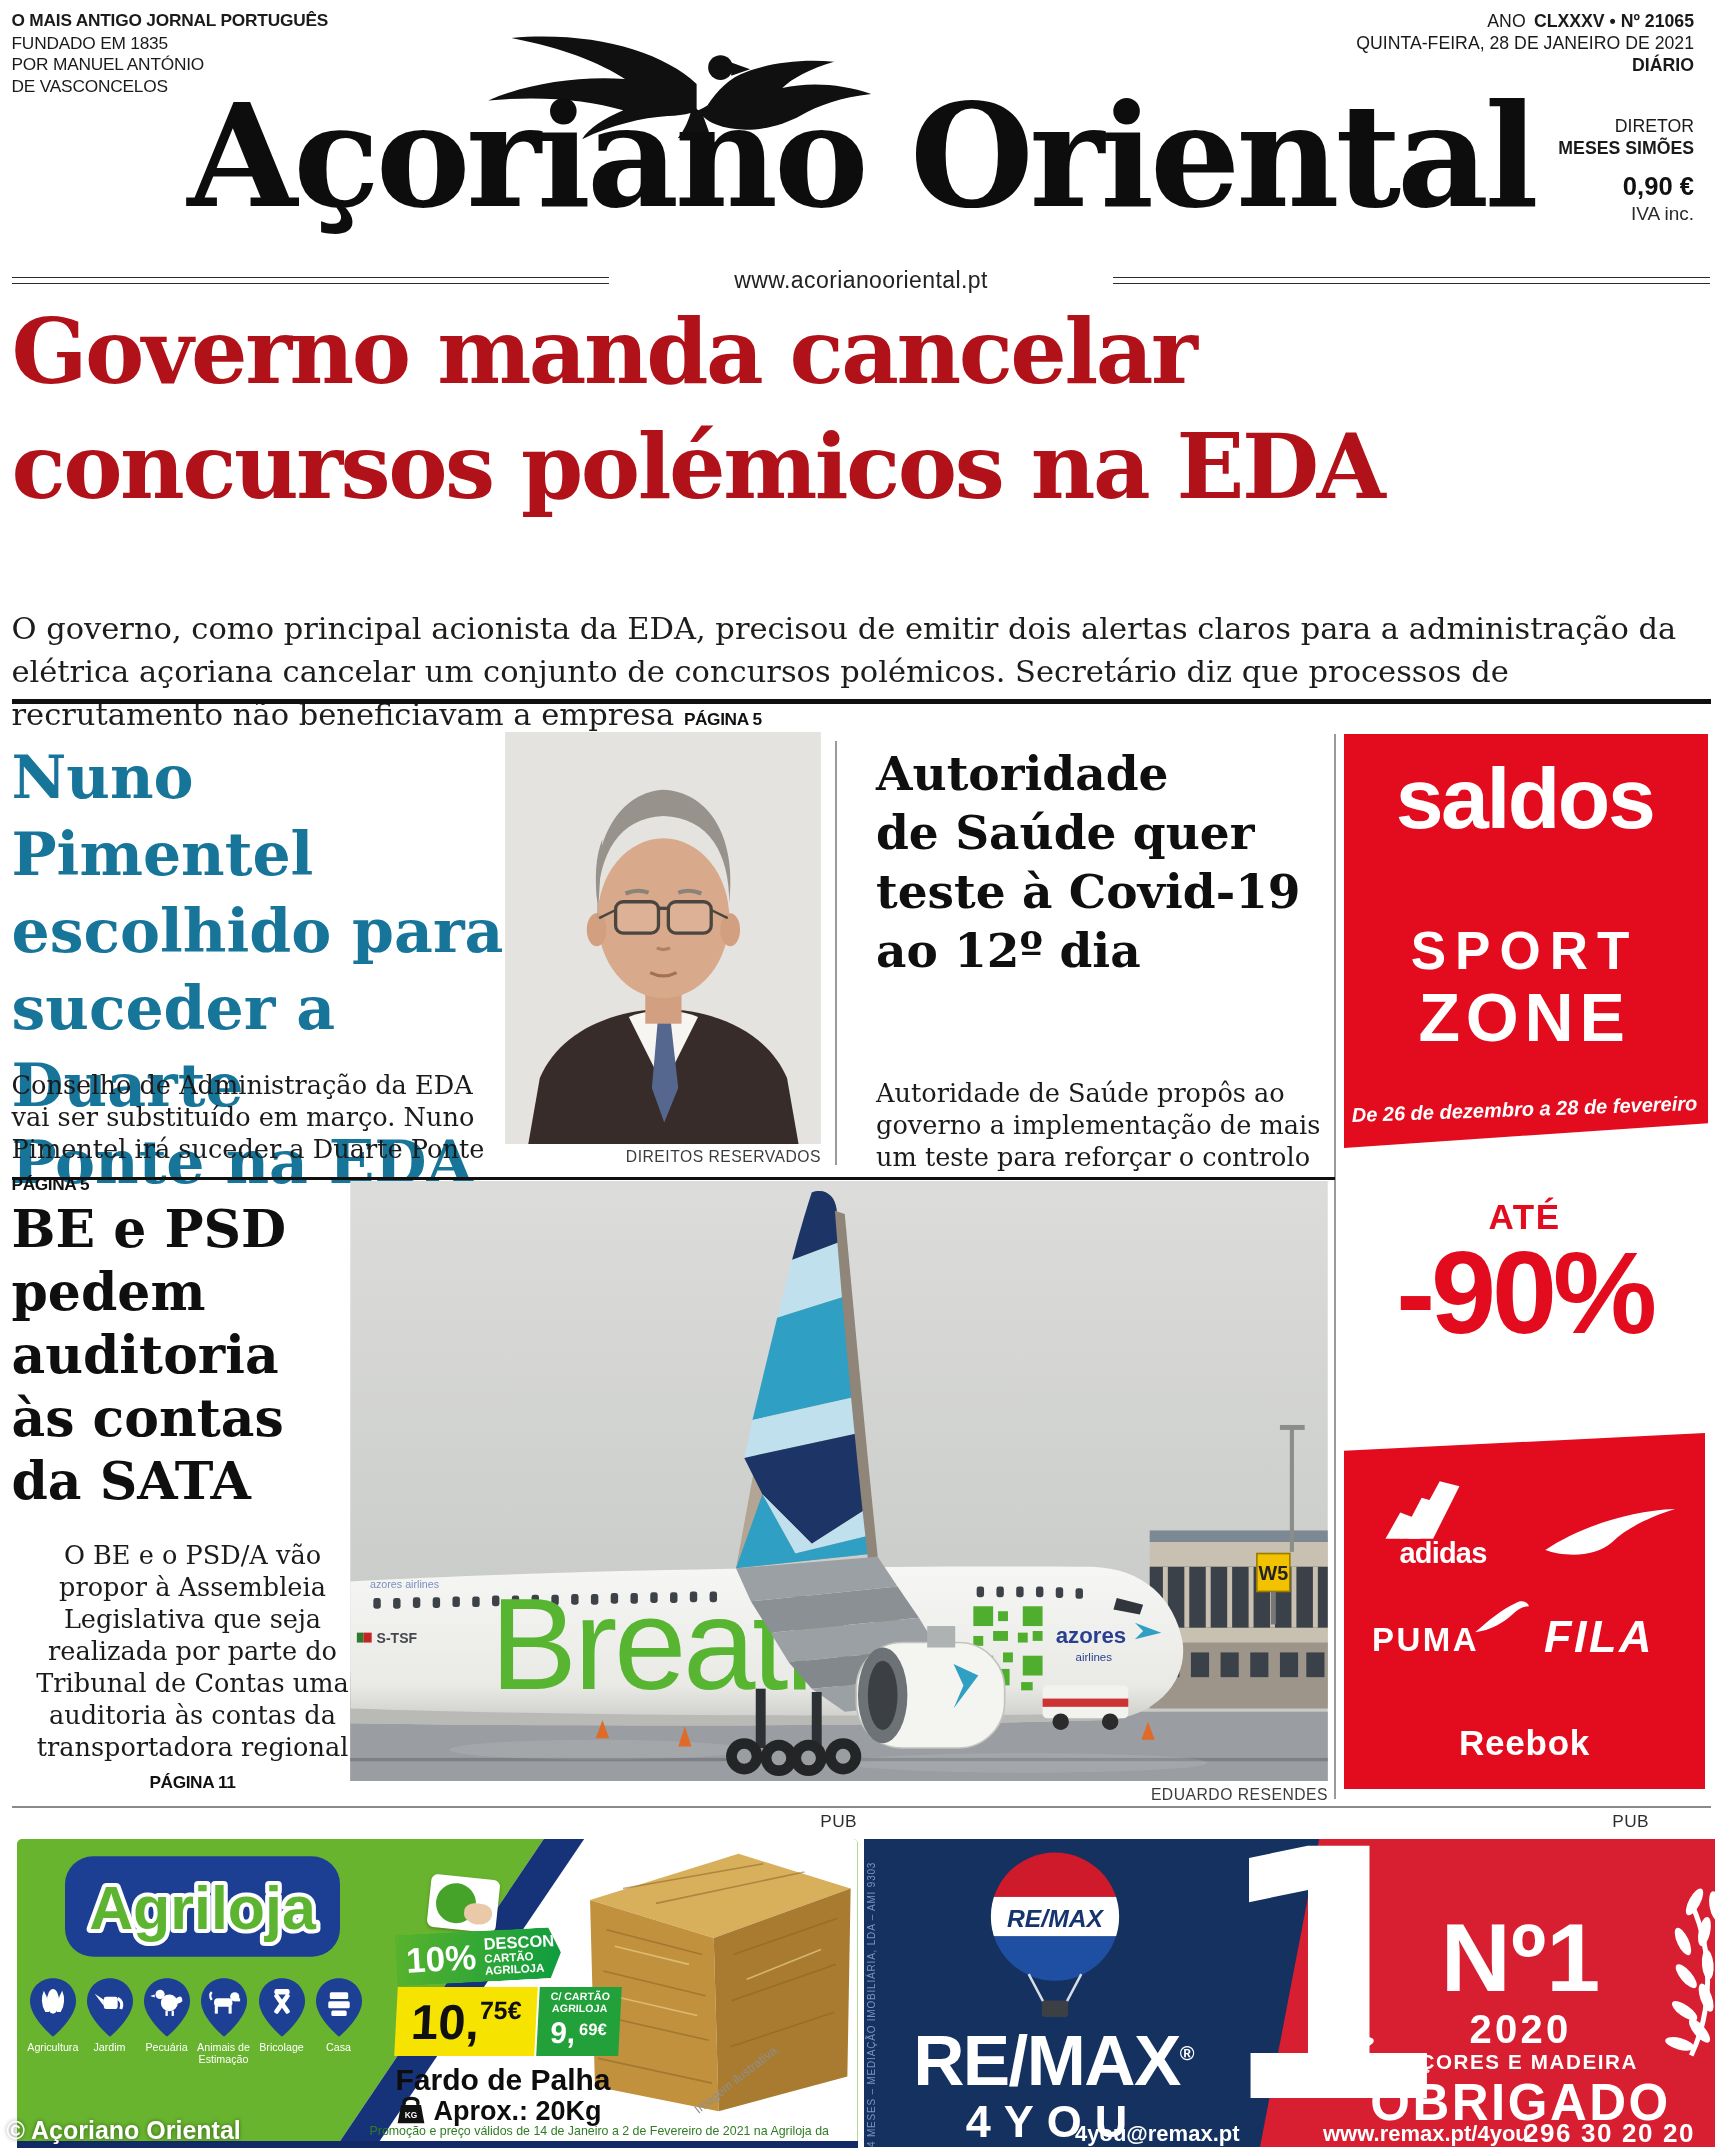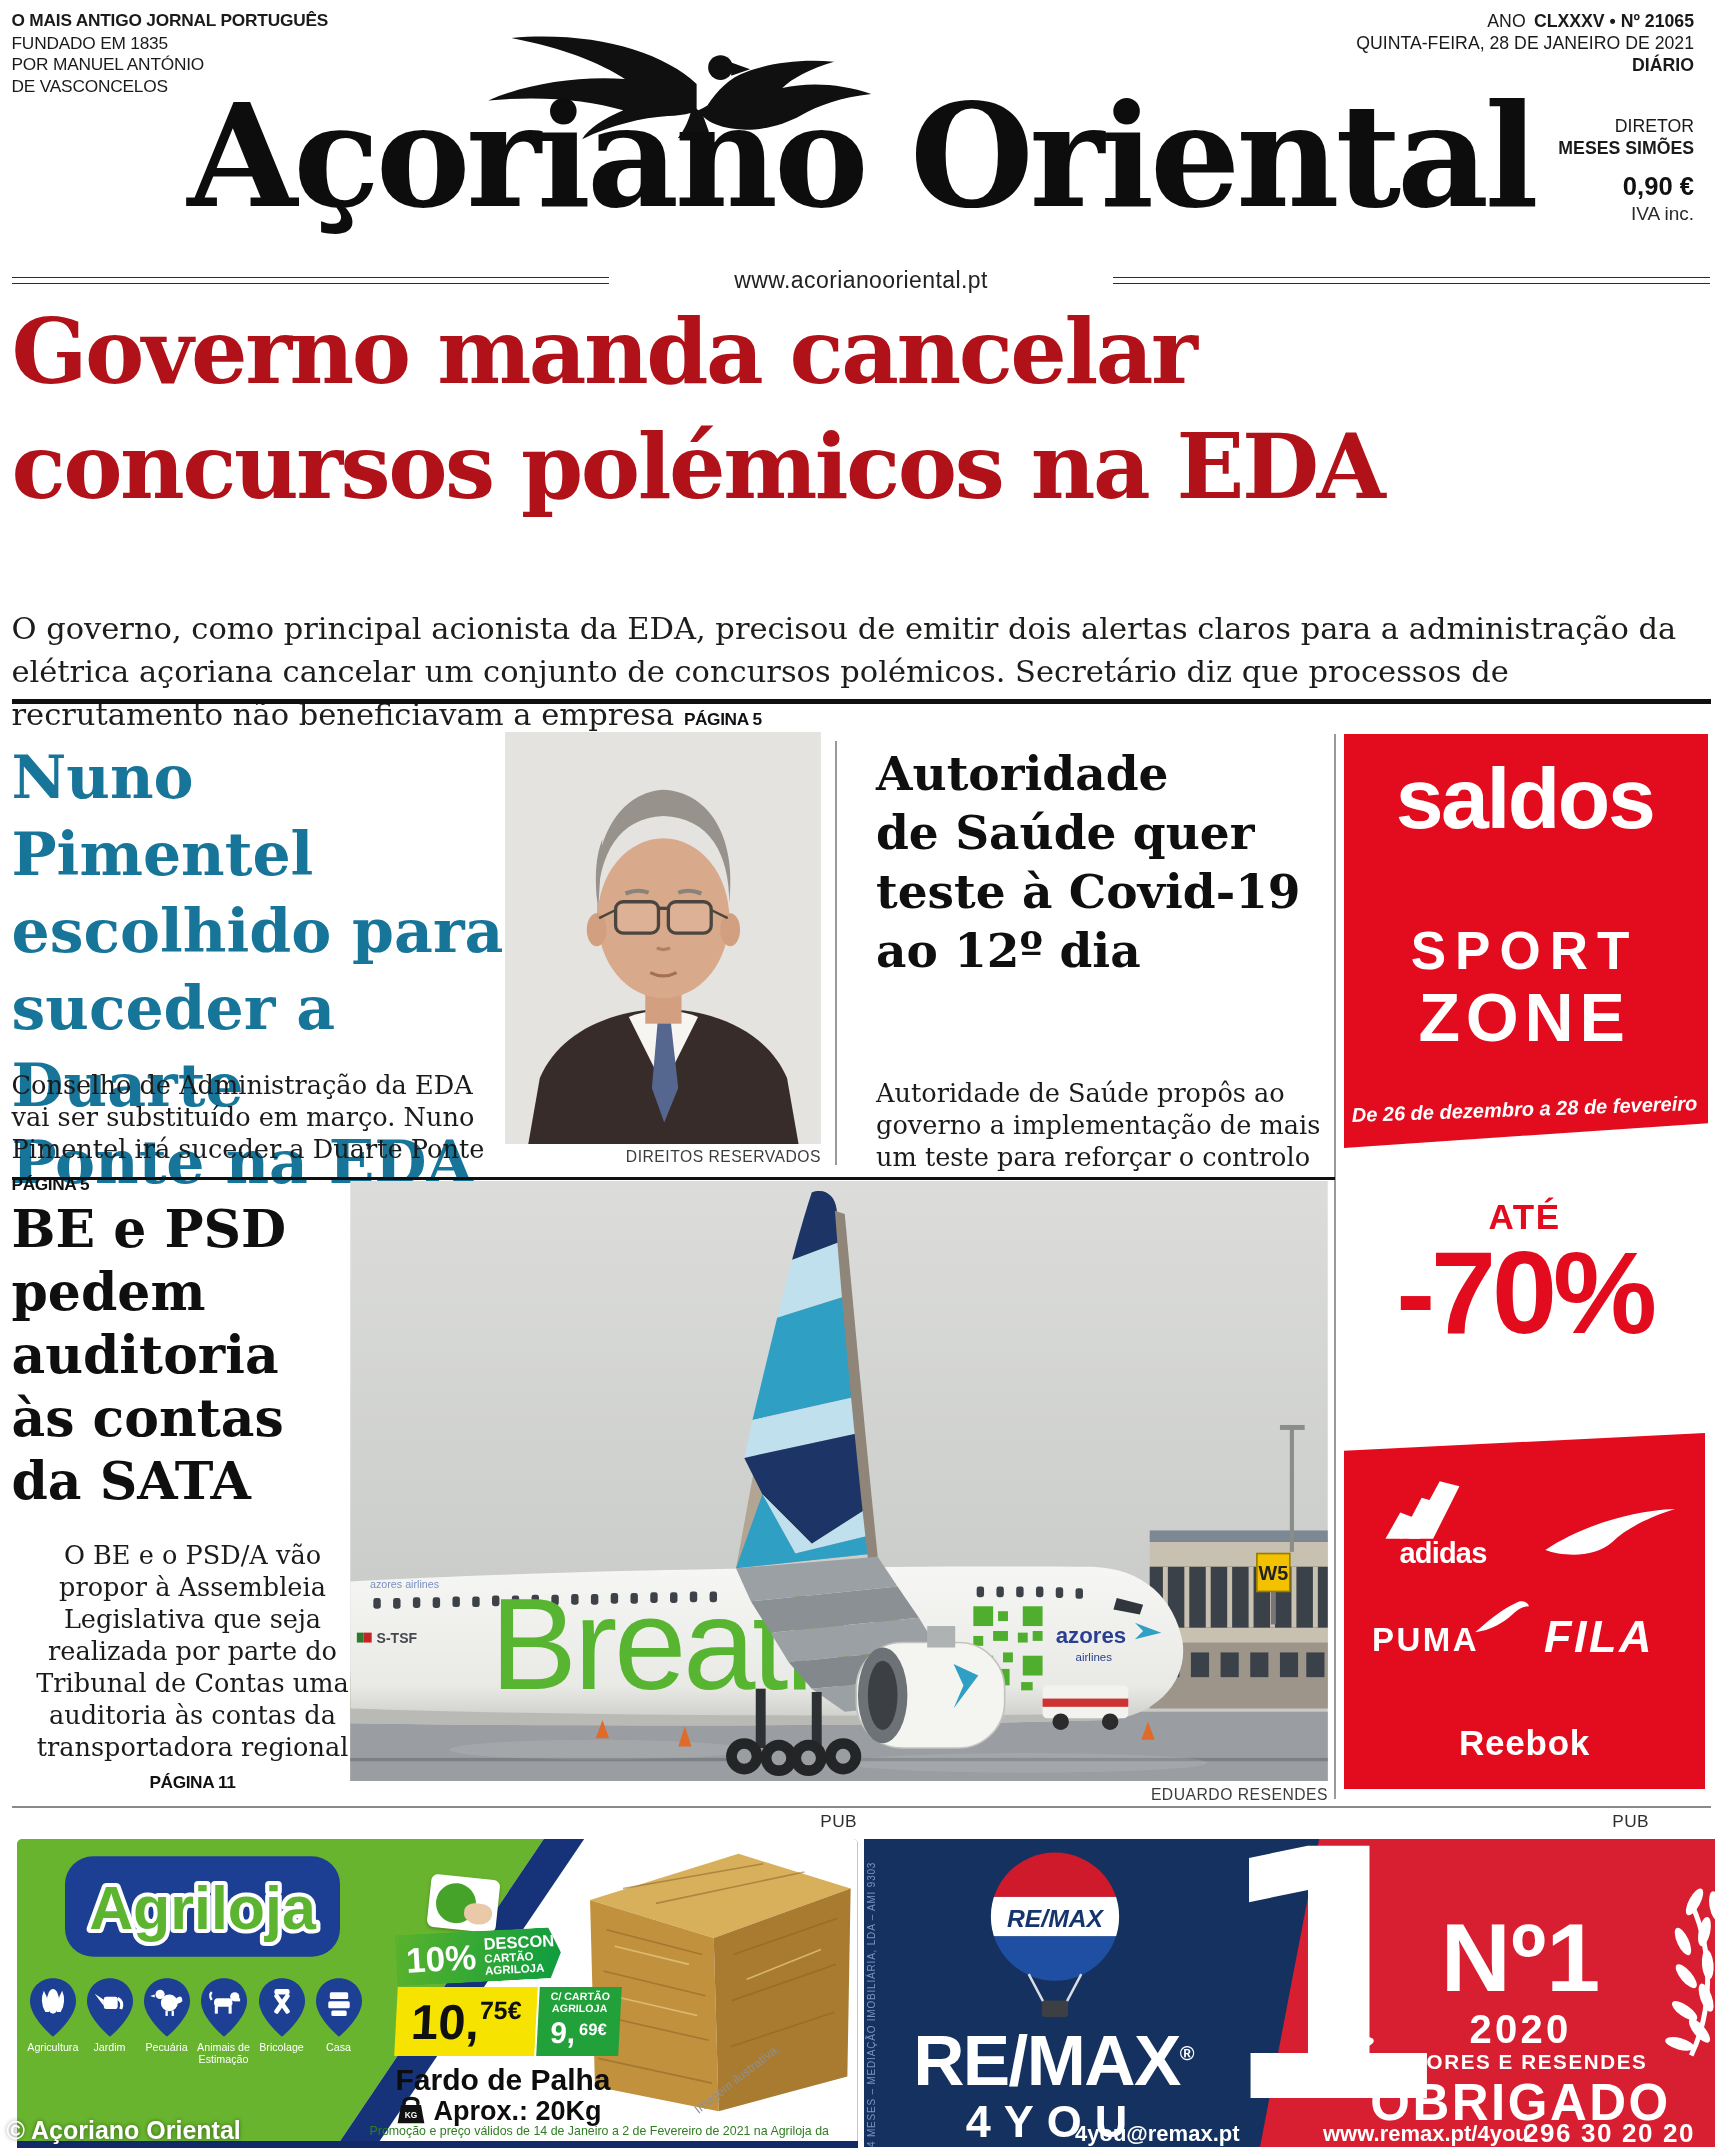--- a/index.html
+++ b/index.html
@@ -326,21 +326,21 @@
 <div class="abs rgt pub" style="left:1534px;top:1811px;width:115px;">PUB</div>
 
 <div class="abs" style="left:1344px;top:734px;width:361px;height:1056px;background:#fff;">
   <div class="abs sz-red" style="left:0;top:0;width:364px;height:414px;clip-path:polygon(0 0,100% 0,100% 94%,0 100%);">
     <div class="abs ctr b w" style="left:0;top:15px;width:361px;font-size:86px;letter-spacing:-2.5px;">saldos</div>
     <div class="abs ctr b w" style="left:0;top:244px;width:361px;font-size:68px;letter-spacing:5.8px;">ZONE</div>
     <div class="abs ctr w" style="left:0;top:186px;width:361px;font-size:53px;letter-spacing:9px;font-weight:bold;">SPORT</div>
     <div class="abs ctr b i w" style="left:0;top:364px;width:361px;font-size:20px;transform:rotate(-2deg);">De 26 de dezembro a 28 de fevereiro</div>
   </div>
   <div class="abs ctr b redtxt" style="left:0;top:463px;width:361px;font-size:35px;letter-spacing:1.6px;">ATÉ</div>
-  <div class="abs ctr b redtxt" style="left:0;top:491px;width:361px;font-size:117px;letter-spacing:-4.1px;">-70%</div>
+  <div class="abs ctr b redtxt" style="left:0;top:491px;width:361px;font-size:117px;letter-spacing:-4.1px;">-90%</div>
   <div class="abs sz-red" style="left:0;top:699px;width:361px;height:356px;clip-path:polygon(0 5%,100% 0,100% 100%,0 100%);">
 
     <div class="abs" style="left:25px;top:48px;width:148px;height:97px;">
       <svg width="148" height="58" viewBox="0 0 180 70">
         <polygon points="58,70 88,70 120,6 96,0 58,70" fill="#fff" transform="translate(-10,0)"></polygon>
         <polygon points="38,70 62,70 84,26 64,20" fill="#fff"></polygon>
         <polygon points="20,70 40,70 54,44 38,38" fill="#fff"></polygon>
       </svg>
       <div class="ctr b w" style="font-size:29px;letter-spacing:-0.8px;margin-top:-5px;">adidas</div>
     </div>
@@ -533,20 +533,20 @@
       <ellipse cx="38" cy="196" rx="7" ry="18" transform="rotate(55 38 196)"></ellipse>
       <ellipse cx="36" cy="154" rx="7" ry="18" transform="rotate(40 36 154)"></ellipse>
       <ellipse cx="40" cy="112" rx="7" ry="18" transform="rotate(25 40 112)"></ellipse>
       <ellipse cx="52,78" cy="78" rx="7" ry="18" transform="rotate(10 52 78)"></ellipse>
     </g>
     <use href="#laurel" transform="translate(476,0) scale(-1,1)"></use>
   </svg>
 
   <div class="abs ctr b w" style="left:462px;top:63px;width:389px;font-size:97px;z-index:7;">Nº1</div>
   <div class="abs ctr b w" style="left:462px;top:168px;width:389px;font-size:40px;letter-spacing:3.3px;z-index:7;">2020</div>
-  <div class="abs ctr b w" style="left:462px;top:211px;width:389px;font-size:20.6px;letter-spacing:1.6px;z-index:7;">AÇORES E RESENDES</div>
+  <div class="abs ctr b w" style="left:462px;top:211px;width:389px;font-size:20.6px;letter-spacing:1.6px;z-index:7;">AÇORES E MADEIRA</div>
   <div class="abs ctr b w" style="left:452px;top:234px;width:409px;font-size:51px;letter-spacing:2.5px;z-index:7;">OBRIGADO</div>
 
   <div class="abs b w" style="left:211px;top:282px;font-size:22px;z-index:8;">4you@remax.pt</div>
   <div class="abs b w" style="left:459px;top:282px;font-size:22px;z-index:8;">www.remax.pt/4you</div>
   <div class="abs b w" style="left:660px;top:279px;font-size:26px;letter-spacing:1.6px;z-index:8;">296 30 20 20</div>
 </div>
 
 
 </body></html>

